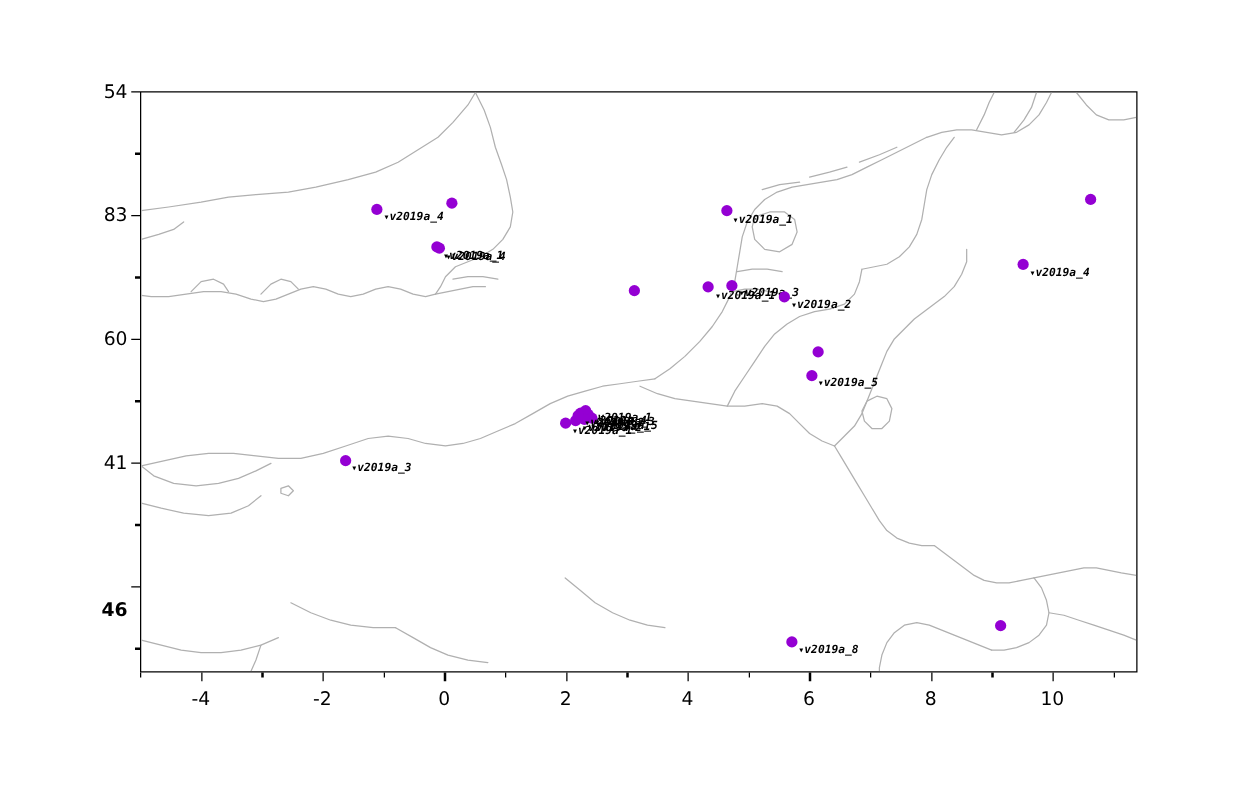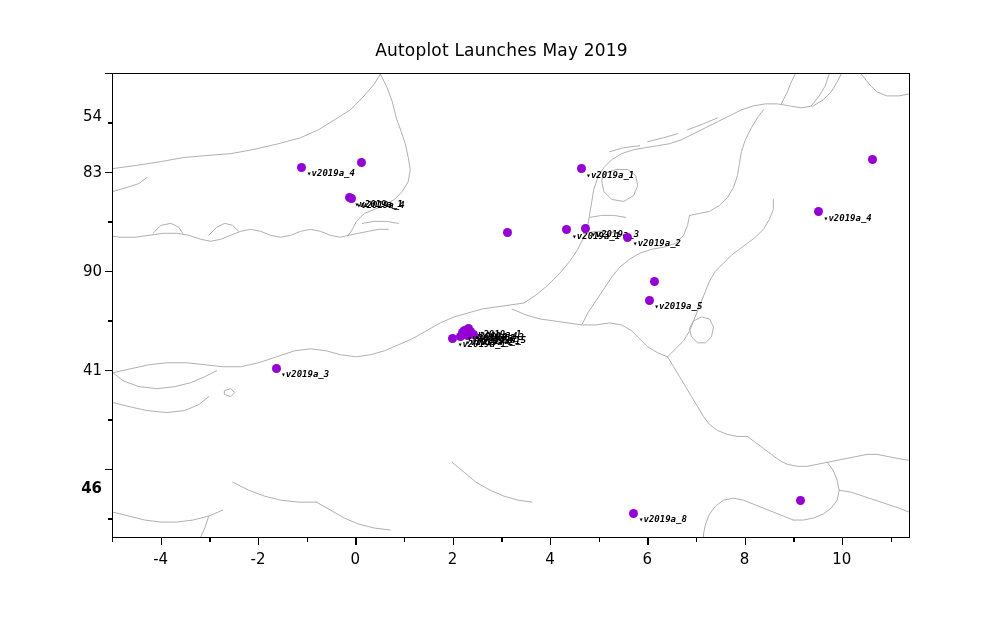--- a/index.html
+++ b/index.html
@@ -100,21 +100,20 @@
     color: #000000;
     text-align: right;
     transform: translateY(-50%);
   }
 </style>
 </head>
 <body>
 
 <div id="figure">
 
-  <div id="chart-title">Autoplot Launches May 2019</div>
 
   <div id="axes">
     <svg id="map-layer" viewBox="0 0 798 465" preserveAspectRatio="none" fill="none" stroke="#b0b0b0" stroke-width="1" stroke-linejoin="round" stroke-linecap="round">
 
       <path d="M0,95 L22,92 L48,88 L70,84 L92,82 L118,80 L140,76 L166,70 L188,64 L206,56 L222,46 L238,36 L250,24 L262,10 L268,0"></path>
       <path d="M268,0 L275,14 L280,28 L284,44 L289,58 L293,70 L296,84 L298,96 L296,108 L290,118 L282,126 L272,132 L262,136 L252,140 L244,148 L240,156 L236,162"></path>
       <path d="M236,162 L228,164 L218,162 L208,158 L198,156 L188,158 L178,162 L168,164 L158,162 L148,158 L138,156 L128,158 L118,162 L108,166 L98,168 L88,166 L76,162 L64,160 L50,160 L36,162 L22,164 L8,164 L0,163"></path>
 
       <path d="M96,162 L104,154 L112,150 L120,152 L126,158"></path>
       <path d="M40,160 L48,152 L58,150 L66,154 L70,160"></path>
@@ -248,24 +247,24 @@
       <div class="tick-x" style="left: 501.268px; top: 538px; height: 4px;"></div>
       <div class="tick-x" style="left: 598.585px; top: 538px; height: 4px;"></div>
       <div class="tick-x" style="left: 695.902px; top: 538px; height: 4px;"></div>
       <div class="tick-x" style="left: 793.22px; top: 538px; height: 4px;"></div>
       <div class="tick-x" style="left: 890.537px; top: 538px; height: 4px;"></div>
       <div class="tick-y" style="left: 105px; top: 468.745px; width: 7px;"></div>
       <div class="ticklabel-y" style="left: 60px; top: 488px; width: 42px; font-weight: bold;">46</div>
       <div class="tick-y" style="left: 105px; top: 369.809px; width: 7px;"></div>
       <div class="ticklabel-y" style="left: 60px; top: 369.809px; width: 42px;">41</div>
       <div class="tick-y" style="left: 105px; top: 270.872px; width: 7px;"></div>
-      <div class="ticklabel-y" style="left: 60px; top: 270.872px; width: 42px;">90</div>
+      <div class="ticklabel-y" style="left: 60px; top: 270.872px; width: 42px;">60</div>
       <div class="tick-y" style="left: 105px; top: 171.936px; width: 7px;"></div>
       <div class="ticklabel-y" style="left: 60px; top: 171.936px; width: 42px;">83</div>
       <div class="tick-y" style="left: 105px; top: 73px; width: 7px;"></div>
-      <div class="ticklabel-y" style="left: 60px; top: 73px; width: 42px; margin-top: 43px;">54</div>
+      <div class="ticklabel-y" style="left: 60px; top: 73px; width: 42px;">54</div>
       <div class="tick-y" style="left: 108px; top: 518.213px; width: 4px;"></div>
       <div class="tick-y" style="left: 108px; top: 419.277px; width: 4px;"></div>
       <div class="tick-y" style="left: 108px; top: 320.34px; width: 4px;"></div>
       <div class="tick-y" style="left: 108px; top: 221.404px; width: 4px;"></div>
       <div class="tick-y" style="left: 108px; top: 122.468px; width: 4px;"></div>
     </div>
 </div>
 
 </body></html>

